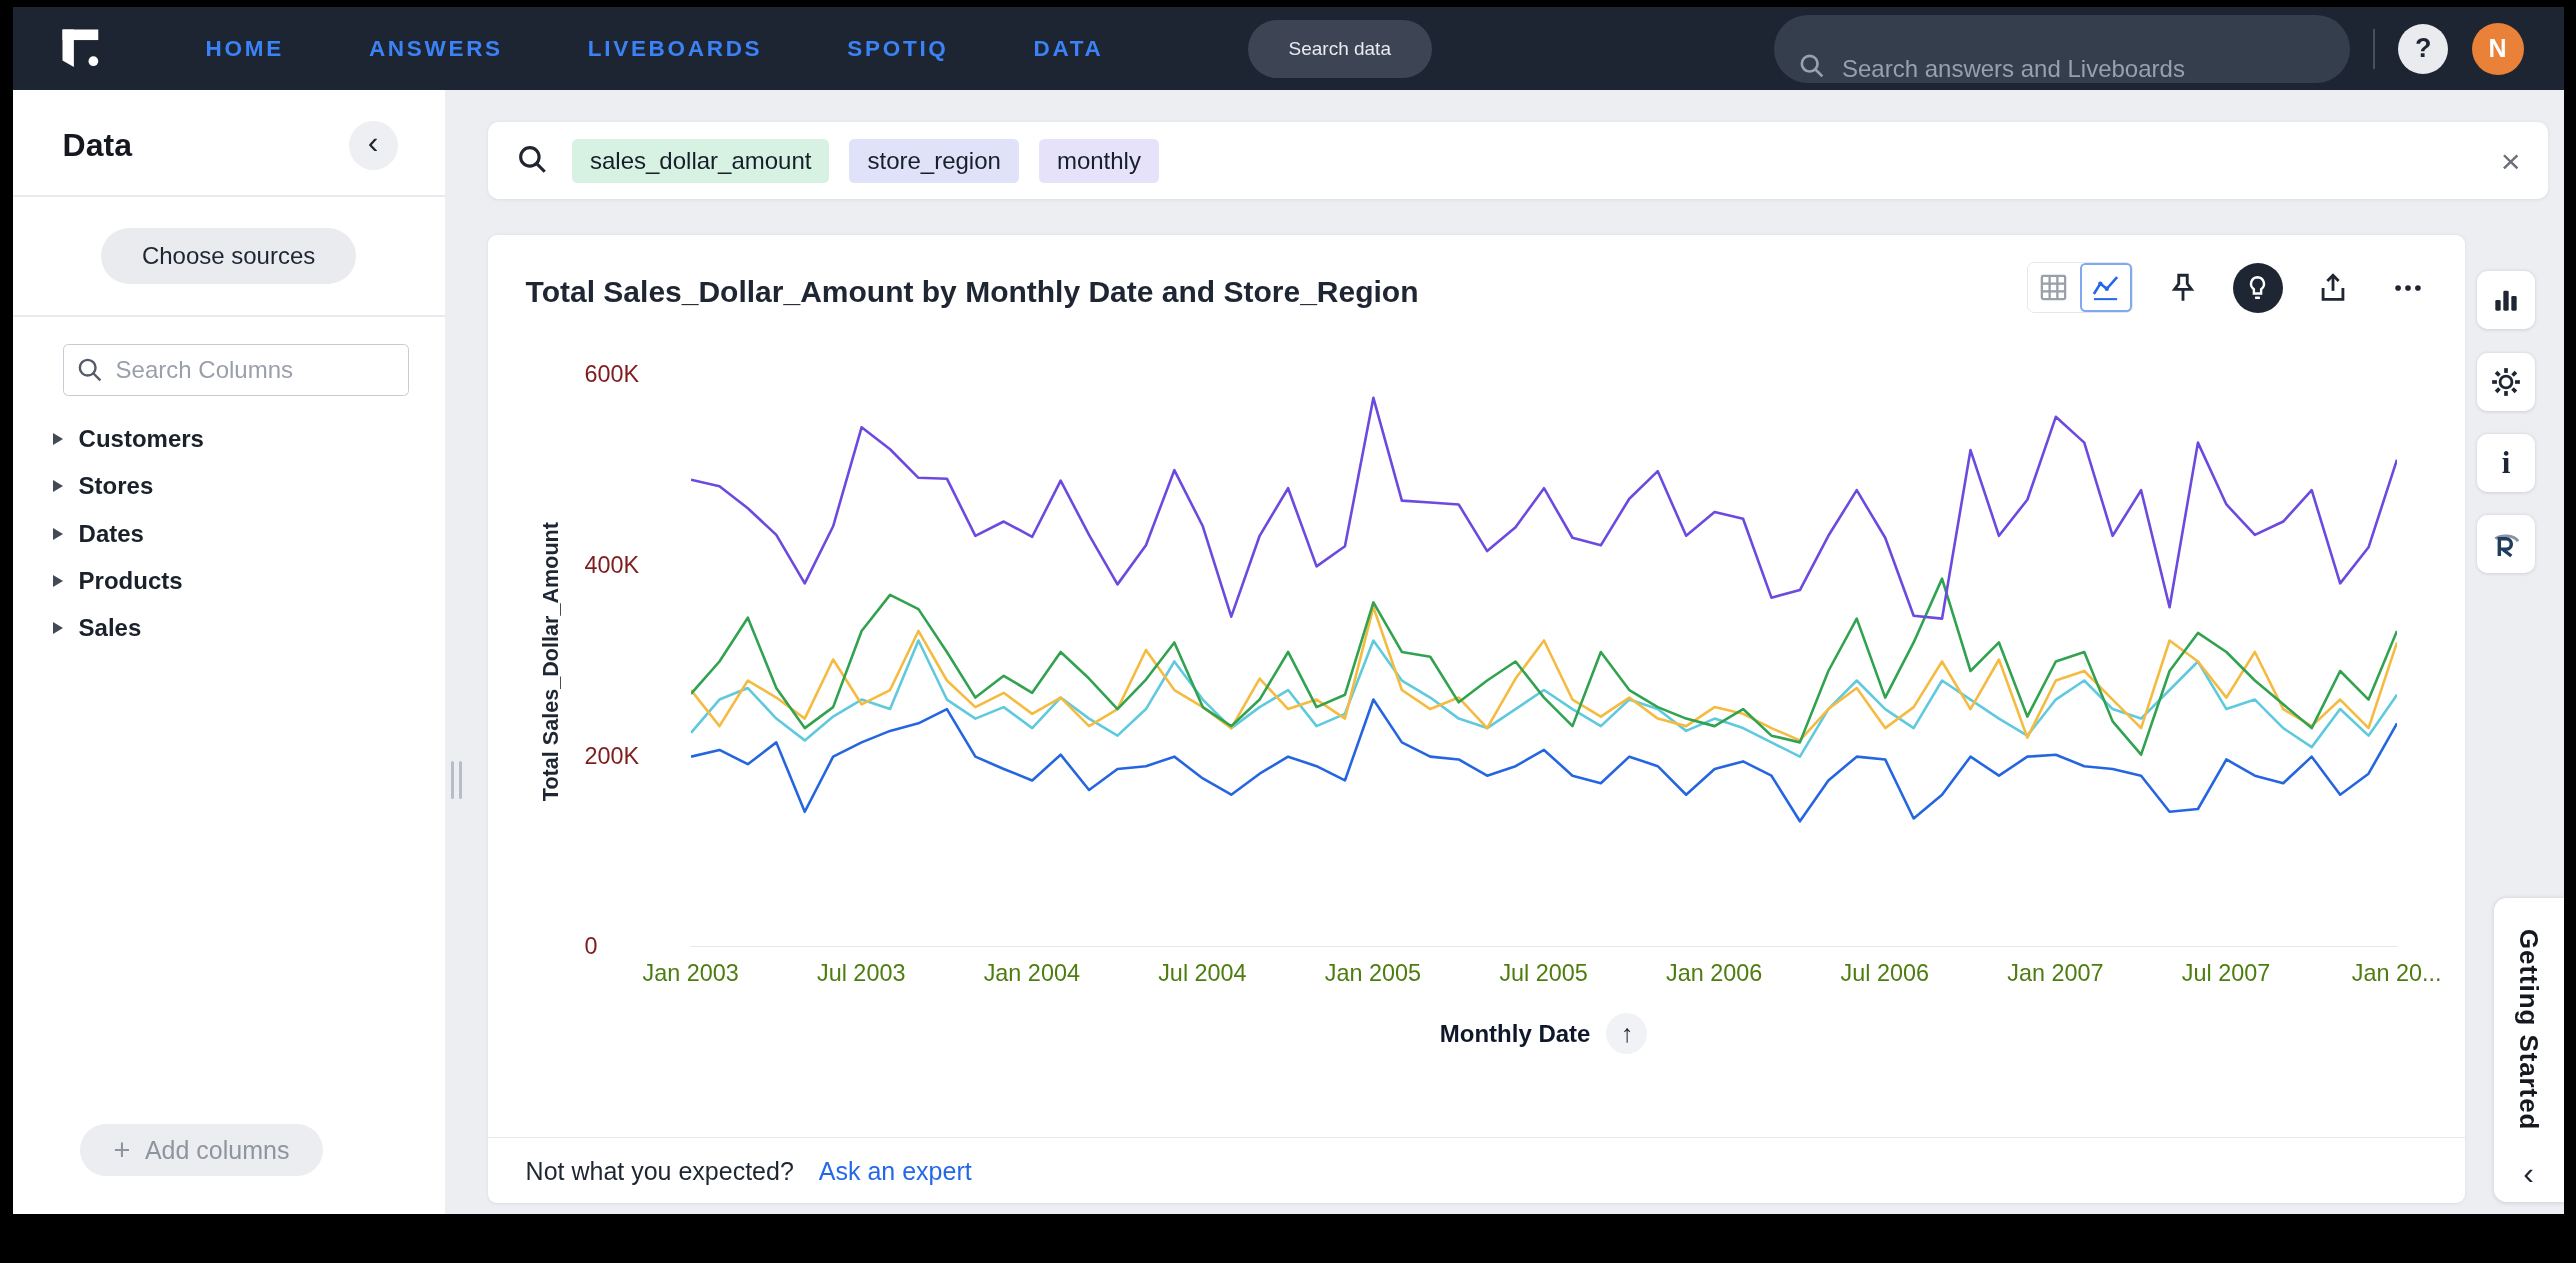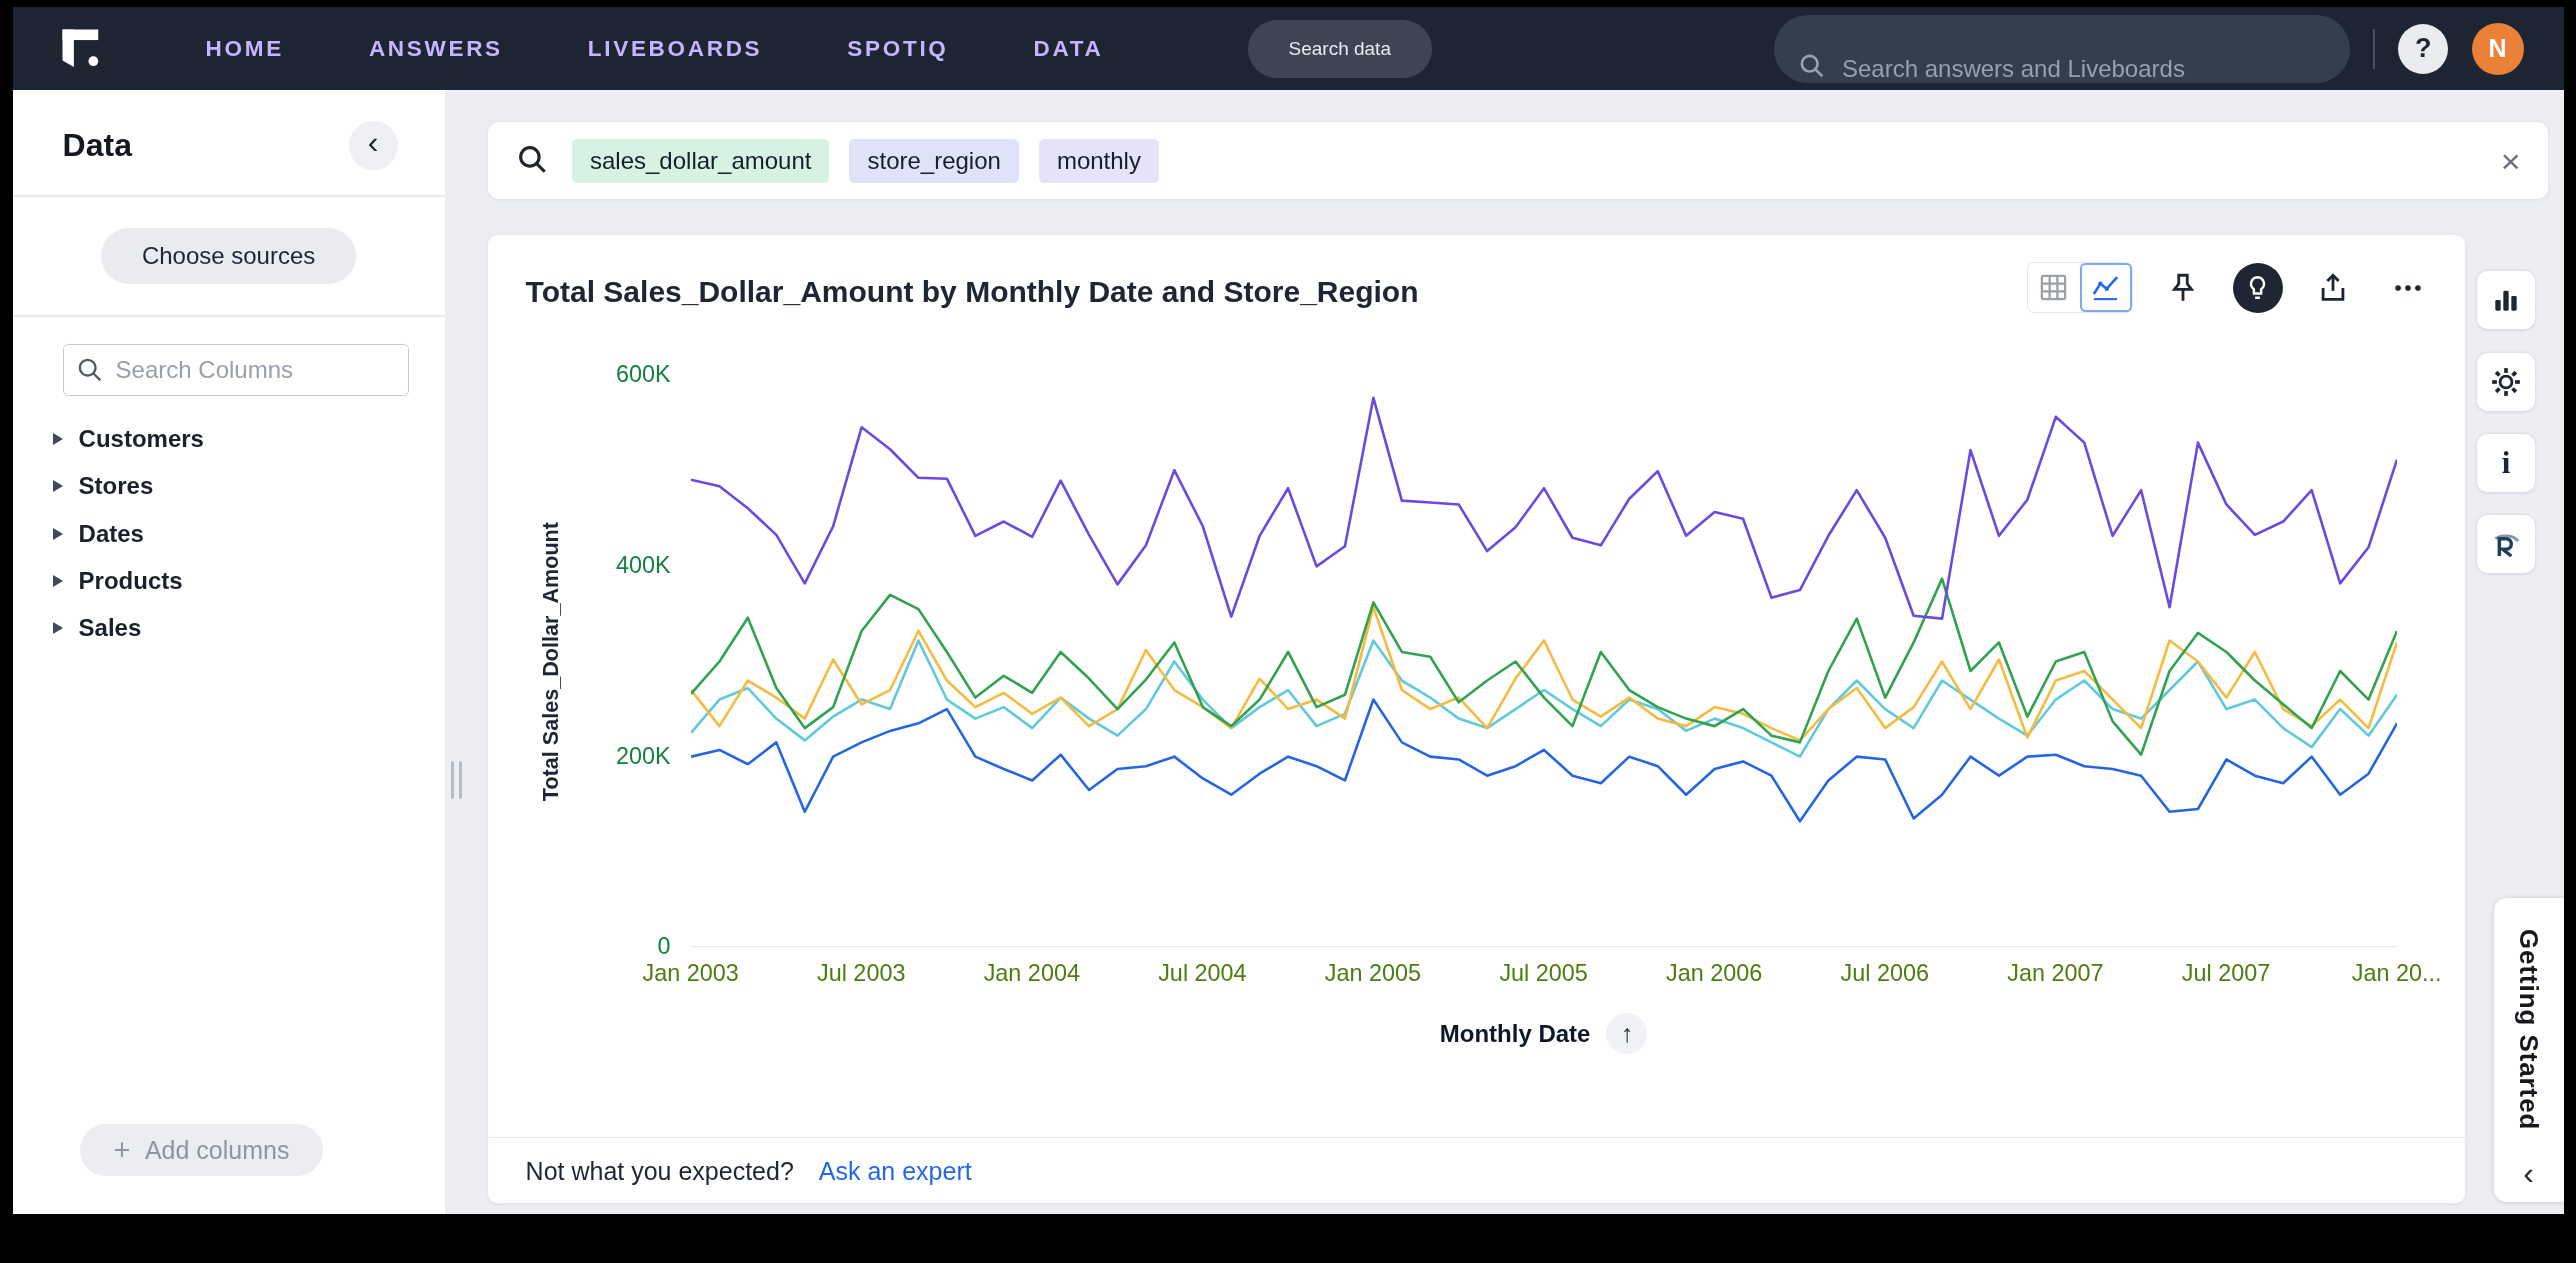--- a/index.html
+++ b/index.html
@@ -4,21 +4,21 @@
 <style>
   * { box-sizing: border-box; margin: 0; padding: 0; }
   html,body { width:2576px; height:1264px; overflow:hidden; background:#000; font-family:"Liberation Sans", sans-serif; }
   .screen { position:relative; width:2576px; height:1264px; background:#000; }
   .app { position:absolute; left:12.6px; top:7.2px; width:2551px; height:1207px; background:#eceef2; display:flex; flex-direction:column; overflow:hidden; }
 
   
   .topnav { height:83px; background:#1d2533; display:flex; align-items:center; padding:0 40px; flex-shrink:0; }
   .logo { width:59px; height:59px; margin-right:94px; display:flex; align-items:center; justify-content:center; cursor:pointer; }
   .nav-items { display:flex; align-items:center; }
-  .nav-item { margin-right:85px; font-size:22.5px; font-weight:600; letter-spacing:2.7px; color:#c4b5fd; cursor:pointer; text-decoration:none; }
+  .nav-item { margin-right:85px; font-size:22.5px; font-weight:600; letter-spacing:2.7px; color:#3b82f6; cursor:pointer; text-decoration:none; }
   .search-data-btn { margin-left:59px; height:58px; padding:0 41px; border:none; border-radius:899px; background:#3d4554; color:#e8ebf0; font-size:19px; font-family:inherit; cursor:pointer; display:flex; align-items:center; }
   .nav-right { margin-left:auto; display:flex; align-items:center; gap:23.4px; }
   .global-search { width:576px; height:68px; border-radius:899px; background:#353e4d; display:flex; align-items:flex-end; padding:0 23.4px; gap:16px; }
   .global-search input { flex:1; background:transparent; border:none; outline:none; color:#e6e9ef; font-size:24px; font-family:inherit; min-width:0; }
   .global-search input::placeholder { color:#96a0ae; }
   .nav-divider { width:1.8px; height:40px; background:#49515f; }
   .help-btn { width:50px; height:50px; border-radius:50%; border:none; background:#e9ebef; color:#1f2633; font-size:27px; font-weight:700; font-family:inherit; cursor:pointer; display:flex; align-items:center; justify-content:center; }
   .avatar { width:52px; height:52px; border-radius:50%; background:#ea8138; color:#fff; font-size:25px; font-weight:700; display:flex; align-items:center; justify-content:center; cursor:pointer; }
 
   
@@ -58,21 +58,21 @@
   .card-toolbar { position:absolute; top:27px; right:32px; display:flex; align-items:center; gap:25px; }
   .viz-toggle { display:flex; align-items:center; border:1.8px solid #e4e7ec; border-radius:7.2px; }
   .viz-btn { width:52px; height:49px; border:none; background:transparent; display:flex; align-items:center; justify-content:center; cursor:pointer; }
   .viz-btn.active { border:2.7px solid #7fa9f0; border-radius:5.4px; }
   .tool-btn { border:none; background:transparent; width:50px; height:50px; display:flex; align-items:center; justify-content:center; cursor:pointer; }
   .bulb-btn { width:50px; height:50px; border-radius:50%; background:#1f2633; }
 
   .y-axis-label { position:absolute; left:43px; top:140px; height:572px; width:40px; display:flex; align-items:center; justify-content:center; }
   .y-axis-label span { writing-mode:vertical-rl; transform:rotate(180deg); font-size:21.6px; font-weight:700; color:#1f2633; white-space:nowrap; }
   .y-ticks { position:absolute; left:97px; width:86px; top:125px; height:601px; display:flex; flex-direction:column; justify-content:space-between; }
-  .y-ticks div { font-size:23.4px; color:#15803d; text-align:right; line-height:29px; }
+  .y-ticks div { font-size:23.4px; color:#7f1d1d; line-height:29px; }
   .plot { position:absolute; left:203px; right:68px; top:140px; height:572px; border-bottom:1.8px solid #e3e6ea; }
   .plot svg { width:100%; height:100%; display:block; }
   .x-ticks { position:absolute; left:203px; right:68px; top:725px; height:32px; }
   .x-tick { position:absolute; transform:translateX(-50%); white-space:nowrap; font-size:23.4px; color:#4d7c0f; }
   .x-axis-title { position:absolute; left:203px; right:68px; top:778px; display:flex; align-items:center; justify-content:center; gap:16px; }
   .x-axis-title .xt { font-size:24px; font-weight:700; color:#0f172a; }
   .sort-btn { width:41px; height:41px; border:none; border-radius:50%; background:#f0f2f5; color:#1f2633; font-size:25px; font-weight:700; cursor:pointer; display:flex; align-items:center; justify-content:center; font-family:inherit; }
   .legend { position:absolute; left:203px; right:68px; top:835px; display:flex; align-items:center; justify-content:center; gap:45px; }
   .legend-item { display:flex; align-items:center; gap:12.6px; font-size:24px; color:#1f2633; cursor:pointer; }
   .legend-dot { width:18px; height:18px; border-radius:50%; display:inline-block; }

